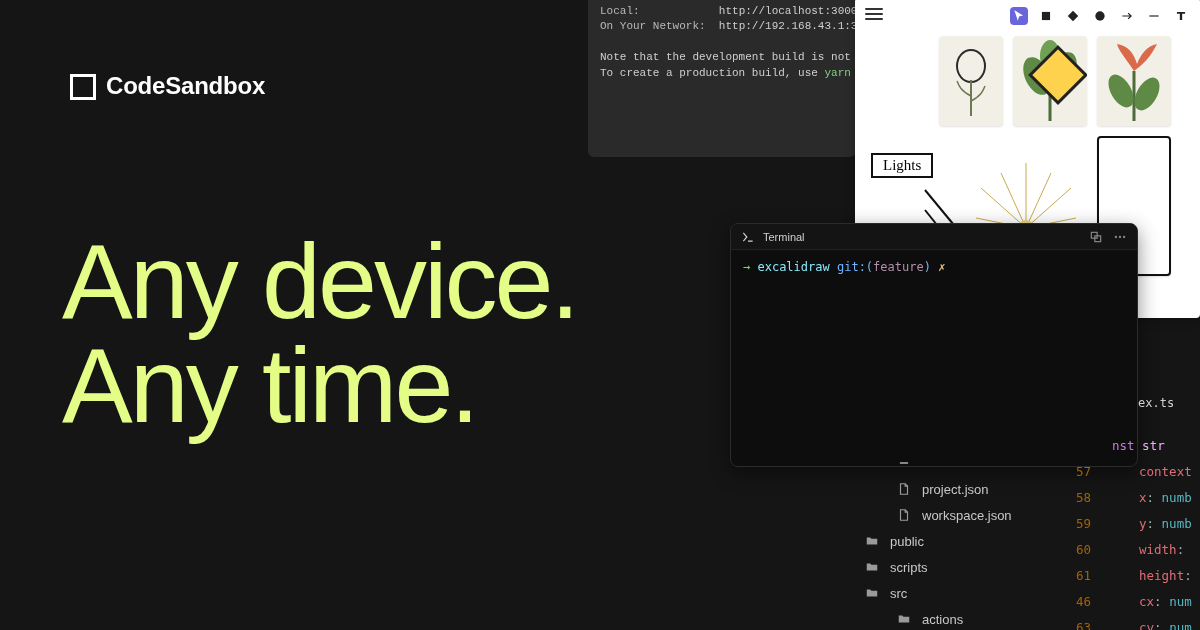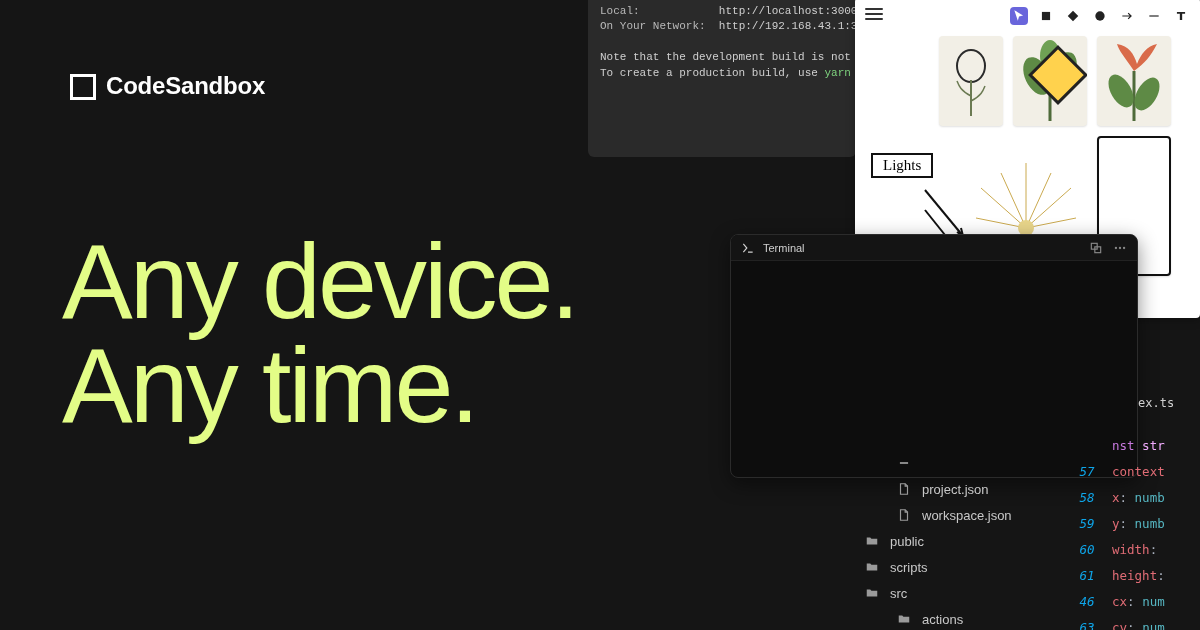--- a/index.html
+++ b/index.html
@@ -28,44 +28,44 @@
   .toolbar { position: absolute; right: 4px; top: 6px; display: flex; align-items: center; gap: 9px; padding: 3px 6px; }
   .tool { width: 18px; height: 18px; display: flex; align-items: center; justify-content: center; border-radius: 4px; color:#222; }
   .tool.sel { background: #6965db; color: #fff; }
   .canvas-body { position: absolute; inset: 30px 6px 6px 6px; }
   .plant { position:absolute; border-radius:4px; background:#f2efe6; overflow:hidden; box-shadow: 0 1px 2px rgba(0,0,0,0.12); }
   .plant svg { width:100%; height:100%; display:block; }
   .label-box { position:absolute; left:10px; top:125px; border:2px solid #111; background:#fff; padding:2px 10px; font-family: "Comic Sans MS", cursive; font-size:15px; }
   .arrows { position:absolute; left:62px; top:160px; }
 
   
-  .termpanel { position: absolute; left: 730px; top: 234px; width: 408px; height: 244px; background: #0d0d0d; border: 1px solid #2b2b2b; border-radius: 8px; overflow: hidden; box-shadow: 0 6px 20px rgba(0,0,0,0.45); }
+  .termpanel { position: absolute; left: 730px; top: 223px; width: 408px; height: 244px; background: #0d0d0d; border: 1px solid #2b2b2b; border-radius: 8px; overflow: hidden; box-shadow: 0 6px 20px rgba(0,0,0,0.45); }
   .termbar { display:flex; align-items:center; justify-content:space-between; height:26px; padding:0 10px; background:#141414; border-bottom:1px solid #222; }
   .termbar-left { display:flex; align-items:center; gap:8px; color:#cfcfcf; font-size:11px; }
   .termbar-right { display:flex; align-items:center; gap:10px; color:#888; }
   .term-body { padding:10px 12px; font-family: "SFMono-Regular", Consolas, Menlo, monospace; font-size:12px; color:#d9d9d9; }
   .prompt-arrow { color:#7fd47f; }
   .prompt-dir { color:#8be9fd; }
   .prompt-git { color:#6fb3ff; }
   .prompt-branch { color:#b48ead; }
   .dirty { color:#e5c07b; }
 
   
   .filetree { position: absolute; left: 856px; top: 450px; width: 210px; color:#c8c8c8; font-size:13px; }
   .ft-row { display:flex; align-items:center; gap:10px; height:26px; padding:0 8px; border-radius:4px; }
   .ft-row .ico { width:16px; height:16px; display:flex; align-items:center; justify-content:center; color:#9a9a9a; }
   .ft-indent { width:22px; }
 
   
   .editor { position: absolute; left: 1076px; top: 396px; width: 130px; color:#cfcfcf; font-family: "SFMono-Regular", Consolas, Menlo, monospace; font-size:12.5px; }
   .ed-tab { color:#d0d0d0; font-size:12px; margin-bottom:22px; margin-left:62px; }
   .ed-row { display:flex; align-items:center; height:26px; gap:14px; }
-  .ln { width:22px; text-align:center; color:#0ea5e9;font-style:italic; }
+  .ln { width:22px; text-align:left; color:#a16207; }
   .tok-kw { color:#c678dd; }
-  .tok-var { color:#e06c75; }
+  .tok-var { color:#e06c75;margin-left:27px; }
   .tok-id { color:#f0abfc; }
   .tok-type { color:#56b6c2; }
   .tok-op { color:#abb2bf; }
 
   
   svg.ic { width:14px; height:14px; }
 </style>
 </head>
 <body>
 
@@ -193,20 +193,29 @@
             <rect x="4" y="4" width="10" height="10"></rect>
             <rect x="10" y="10" width="10" height="10"></rect>
           </svg>
         <svg class="ic" viewBox="0 0 24 24" fill="#888">
             <circle cx="5" cy="12" r="2"></circle>
             <circle cx="12" cy="12" r="2"></circle>
             <circle cx="19" cy="12" r="2"></circle>
           </svg>
       </div>
     </div>
+    <div class="term-body">
+      <span class="prompt-arrow">→</span>
+      <span> </span>
+      <span class="prompt-dir">excalidraw</span>
+      <span> </span>
+      <span class="prompt-git">git:(</span><span class="prompt-branch">feature</span><span class="prompt-git">)</span>
+      <span> </span>
+      <span class="dirty">✗</span>
+    </div>
   </div>
 
   <div class="filetree">
     <div class="ft-row">
       <span class="ft-indent"></span>
       <span class="ico">
           <svg class="ic" viewBox="0 0 24 24" stroke="#9a9a9a" stroke-width="3">
             <path d="M5 12h14"></path>
           </svg>
         </span>

